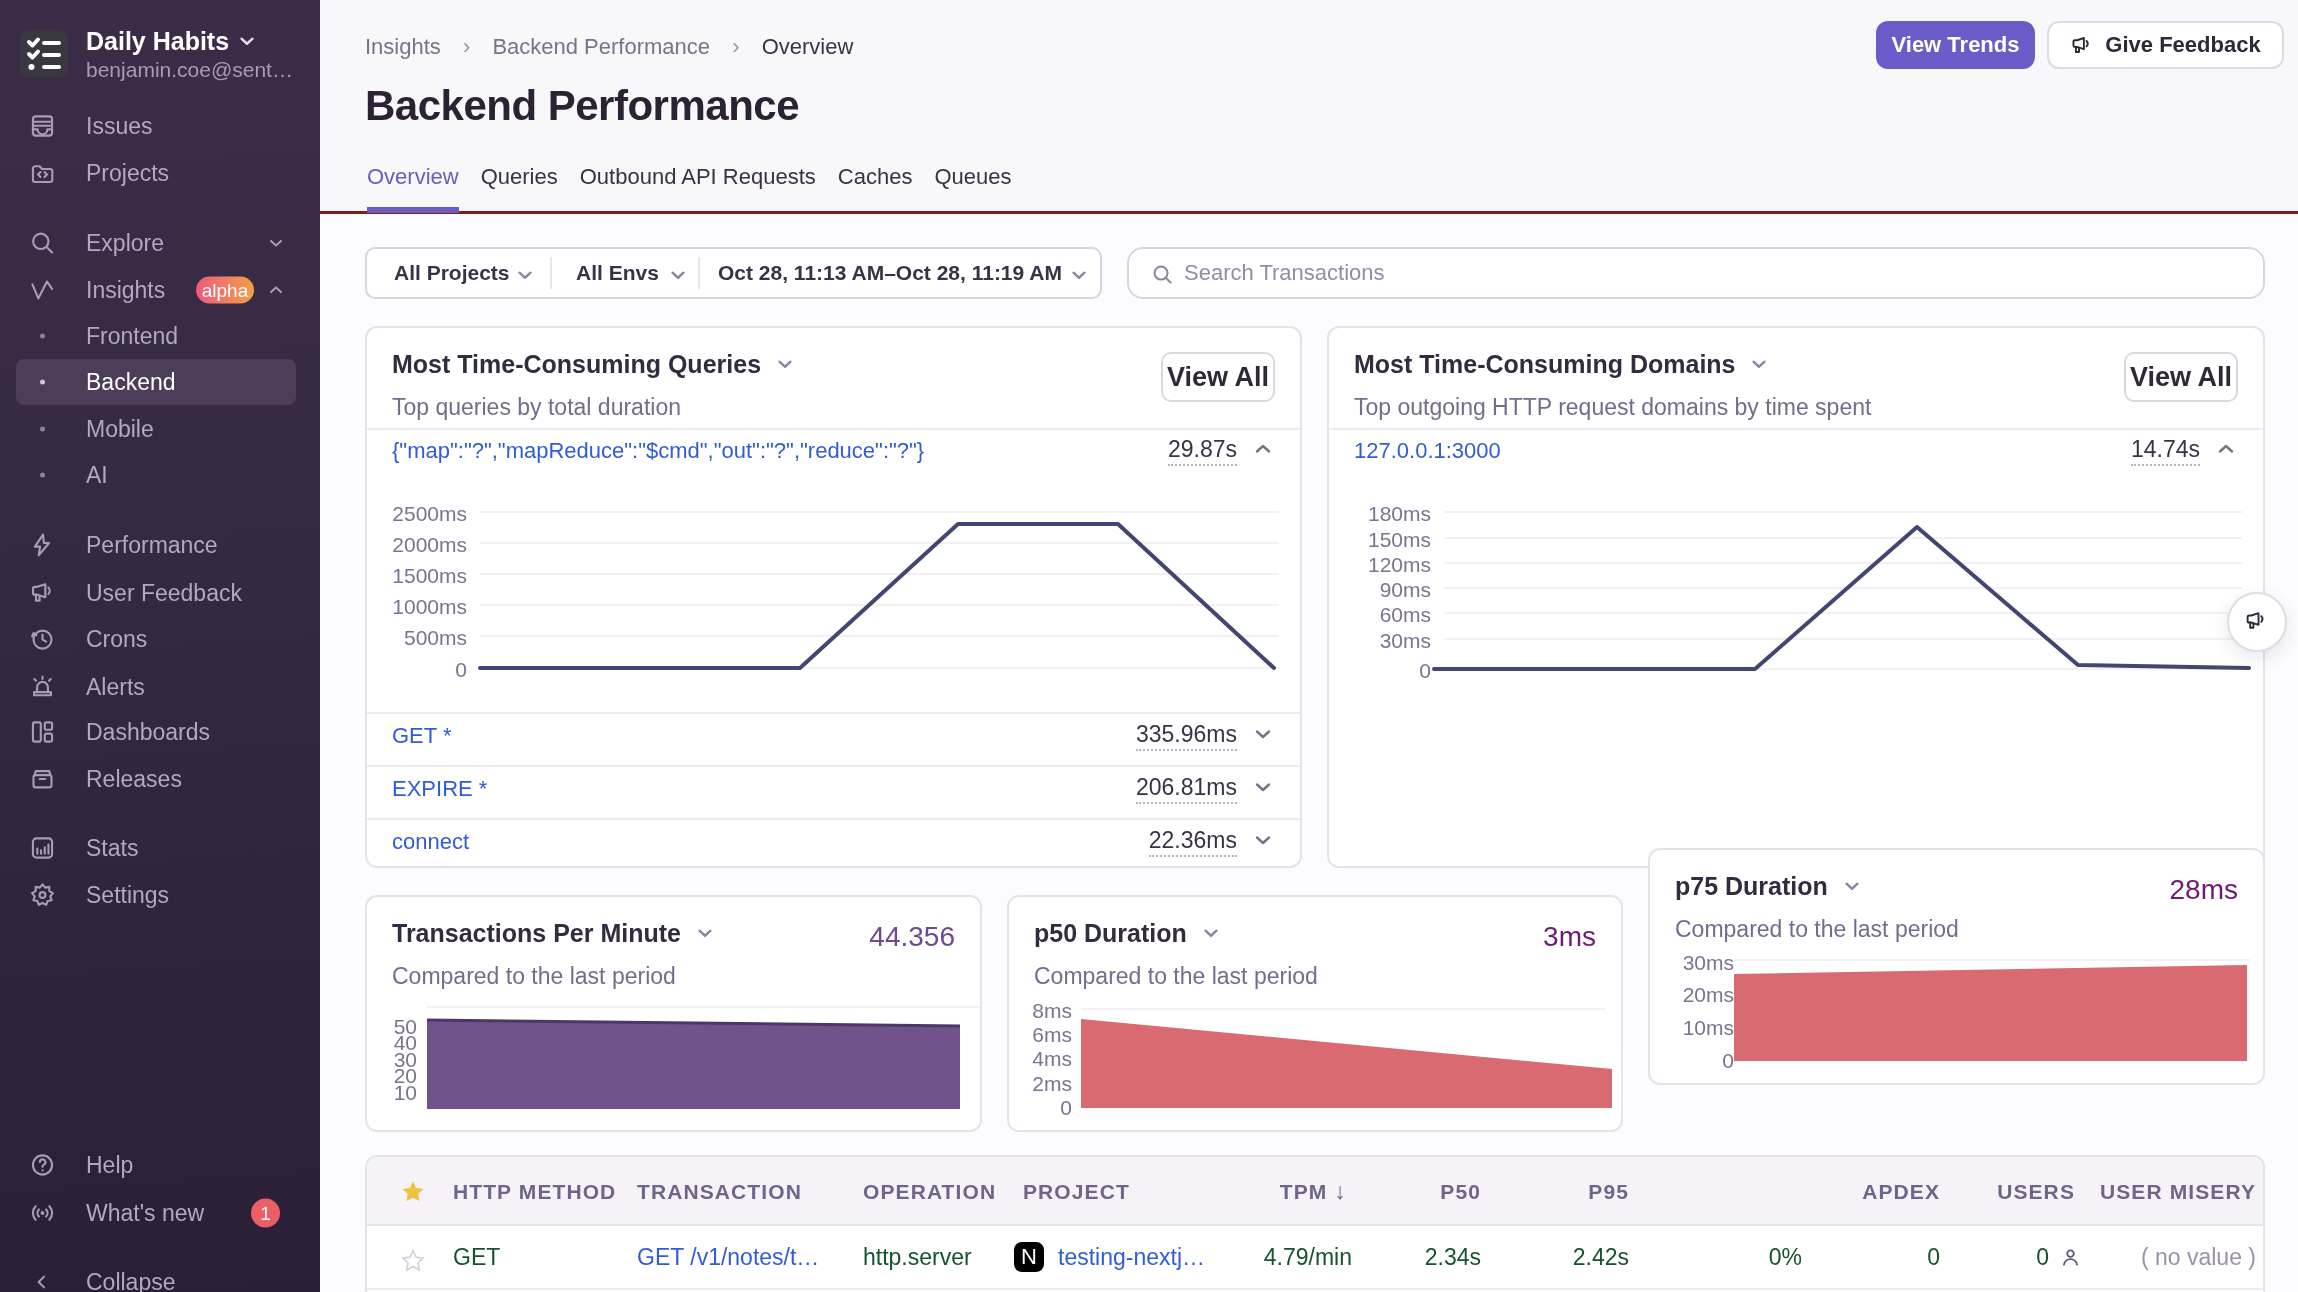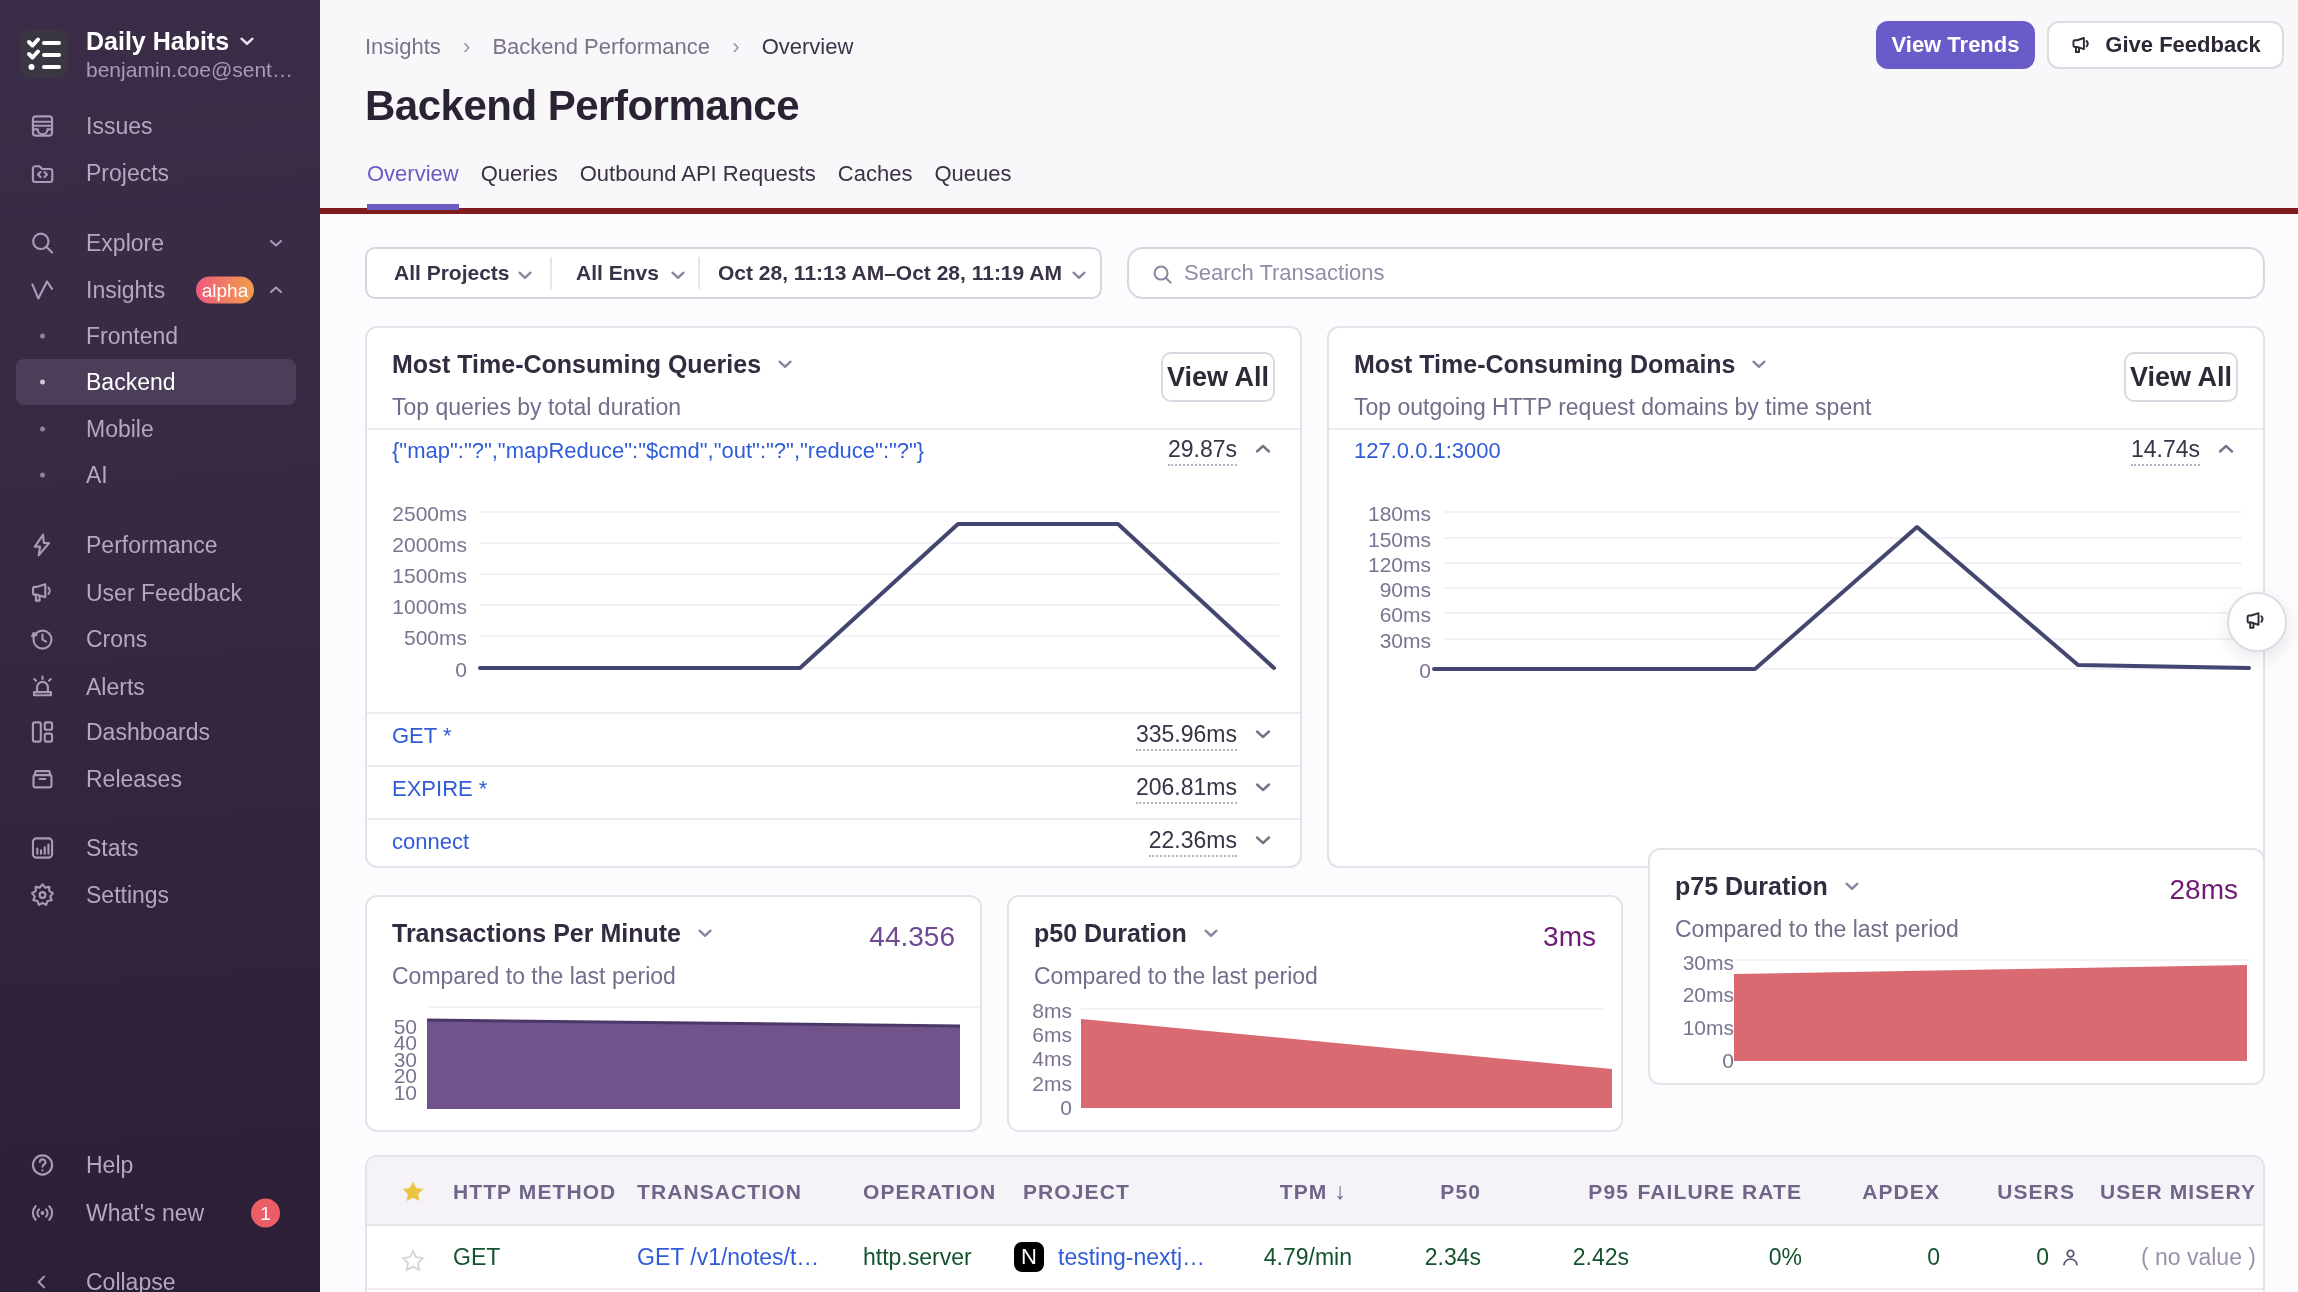--- a/index.html
+++ b/index.html
@@ -19,21 +19,21 @@
 .nav.sel { background:#4c3d58; border-radius:8px; left:16px; width:280px; color:#fff; }
 .nav.sel .lb { left:70px; }
 .nav.sel .dot { left:24px; background:#cfc6da; }
 .badge-alpha { position:absolute; left:196px; top:50%; transform:translateY(-50%); width:58px; height:27px; border-radius:14px;
   background:linear-gradient(90deg,#ee5a7d,#f29e4a); color:#fff; font-size:19px; text-align:center; line-height:27px; }
 .chev-r { position:absolute; right:34px; top:50%; transform:translateY(-50%); width:20px; height:20px; }
 .badge-red { position:absolute; left:251px; top:50%; transform:translateY(-50%); width:29px; height:29px; border-radius:50%;
   background:#ec5e66; color:#fff; font-size:19px; text-align:center; line-height:29px; }
 
 
-#hdr { position:absolute; left:320px; top:0; width:1978px; height:214px; background:#f8f7fa; border-bottom:6px solid #7f1d1d; }
+#hdr { position:absolute; left:320px; top:0; width:1978px; height:214px; background:#f8f7fa; border-bottom:3px solid #7f1d1d; }
 .crumb { position:absolute; left:45px; top:34px; font-size:22px; color:#7b7189; }
 .crumb b { color:#3b3448; font-weight:400; }
 .crumb .sep { display:inline-block; margin:0 16px; color:#9c93ac; }
 #title { position:absolute; left:45px; top:82px; font-size:42px; font-weight:700; color:#2b2333; letter-spacing:-0.5px; }
 .tabs { position:absolute; left:47px; bottom:-2px; font-size:22px; color:#3a3144; }
 .tab { display:inline-block; margin-right:22px; padding-bottom:17px; }
 .tab.act { color:#6a5cc1; border-bottom:6px solid #6a5cc1; }
 .btn-trends { position:absolute; right:263px; top:21px; width:159px; height:48px; background:#6a5cc8; border-radius:12px;
   color:#fff; font-size:22px; font-weight:700; text-align:center; line-height:48px; }
 .btn-fb { position:absolute; right:14px; top:21px; width:237px; height:48px; background:#fff; border:2px solid #dedae4; border-radius:12px;
@@ -407,21 +407,20 @@
     <svg style="position:absolute;left:33px;top:22px;" width="26" height="26" viewBox="0 0 24 24">
         <path d="M12 2.2 l3 6 6.6 .95 -4.8 4.65 1.15 6.6 -5.95 -3.1 -5.95 3.1 1.15 -6.6 -4.8 -4.65 6.6 -.95 Z" fill="#edc344"></path>
       </svg>
     <div class="th" style="left:86px;">HTTP METHOD</div>
     <div class="th" style="left:270px;">TRANSACTION</div>
     <div class="th" style="left:496px;">OPERATION</div>
     <div class="th" style="left:656px;">PROJECT</div>
     <div class="th" style="left:800px; width:180px; text-align:right;">TPM <span style="font-size:23px;">↓</span></div>
     <div class="th" style="left:950px; width:164px; text-align:right;">P50</div>
     <div class="th" style="left:1100px; width:162px; text-align:right;">P95</div>
-    <div class="th" style="left:1235px; width:200px; text-align:right;">FAILURE RATE</div>
     <div class="th" style="left:1423px; width:150px; text-align:right;">APDEX</div>
     <div class="th" style="left:1558px; width:150px; text-align:right;">USERS</div>
     <div class="th" style="left:1689px; width:200px; text-align:right;">USER MISERY</div>
   </div>
   <div id="trow">
     <svg style="position:absolute;left:33px;top:91px;" width="26" height="26" viewBox="0 0 24 24">
         <path d="M12 2.8 l2.85 5.7 6.3 .9 -4.55 4.4 1.1 6.3 -5.7 -2.95 -5.7 2.95 1.1 -6.3 -4.55 -4.4 6.3 -.9 Z" fill="none" stroke="#d7d2de" stroke-width="1.7"></path>
       </svg>
     <div class="td" style="left:86px;">GET</div>
     <div class="td blue" style="left:270px;">GET /v1/notes/t…</div>

